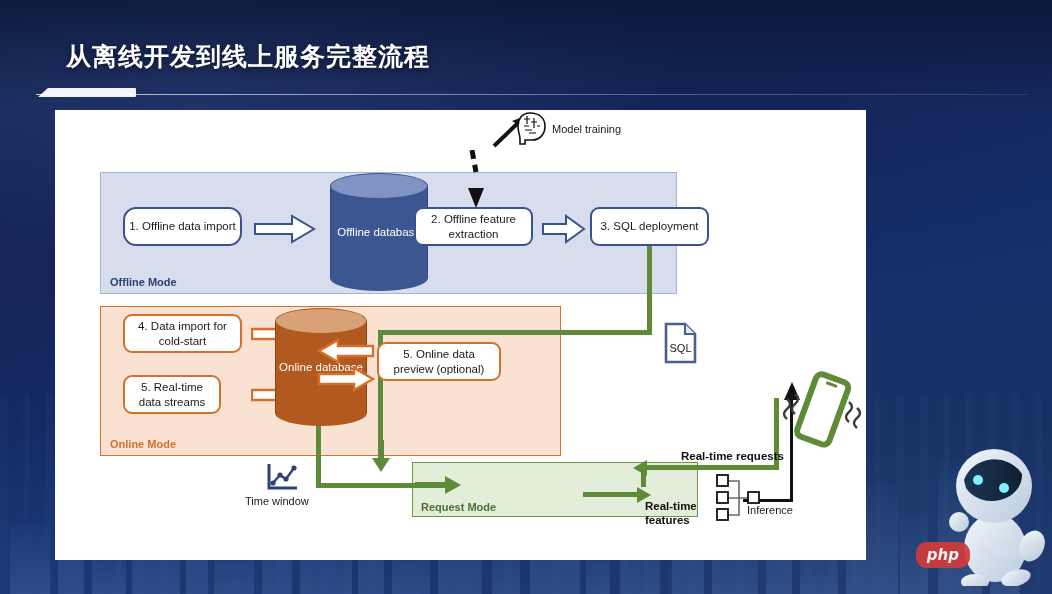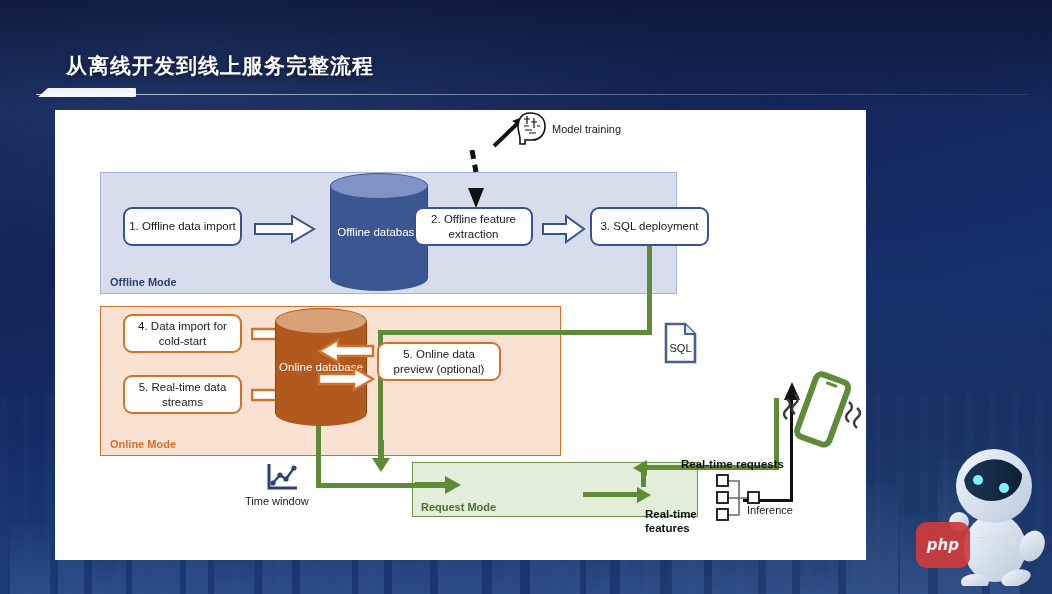--- a/index.html
+++ b/index.html
@@ -37,25 +37,25 @@
     position: absolute; bottom: 0; display:block;
     background: linear-gradient(to top, rgba(120,165,225,.45), rgba(90,130,195,.08));
   }
   #glow-top {
     position:absolute; left:0; top:0; width:100%; height:110px;
     background: linear-gradient(to bottom, rgba(10,20,50,.75), rgba(10,20,50,0));
   }
 
   
   #page-title {
-    position: absolute; left: 66px; top: 52px;
+    position: absolute; left: 66px; top: 40px;
     color: #ffffff;
     font-family: Liberation Sans, sans-serif;
     font-weight: 700;
-    font-size: 21px;
+    font-size: 25px;
     letter-spacing: 1px;
     text-shadow: 0 2px 6px rgba(0,0,0,.55);
     white-space: nowrap;
   }
   #title-rule {
     position: absolute; left: 36px; top: 94px; width: 992px; height: 1px;
     background: linear-gradient(to right, rgba(255,255,255,.75), rgba(255,255,255,.30) 60%, rgba(255,255,255,.10));
   }
   #title-tab {
     position: absolute; left: 38px; top: 88px; width: 98px; height: 9px;
@@ -119,25 +119,25 @@
     display: flex; align-items: center; justify-content: center;
     text-align: center;
     font-size: 11.5px; line-height: 1.25;
     color: #1a1a1a;
     padding: 2px 4px;
   }
   .step.blue { border: 2px solid #39538f; }
   .step.orange { border: 2px solid #d5702a; }
   .step.green { border: 2px solid #5f8a37; }
 
-  #step1 { left: 68px; top: 97px;  width: 119px; height: 39px; }
+  #step1 { left: 68px; top: 97px;  width: 119px; height: 39px; border-radius: 13px; }
   #step2 { left: 359px; top: 97px; width: 119px; height: 39px; }
   #step3 { left: 535px; top: 97px; width: 119px; height: 39px; }
   #step4 { left: 68px; top: 204px; width: 119px; height: 39px; }
-  #step5 { left: 68px; top: 265px; width: 119px; height: 39px; }
+  #step5 { left: 68px; top: 265px; width: 98px; height: 39px; }
   #step6 { left: 322px; top: 232px; width: 124px; height: 39px; }
   #step7 { left: 404px; top: 361px; width: 124px; height: 39px; }
 
   
   .cylinder { position: absolute; }
   .cyl-body {
     position: absolute; left: 0; right: 0; top: 13px; bottom: 13px;
   }
   .cyl-top, .cyl-bottom {
     position: absolute; left: 0; right: 0; height: 26px; border-radius: 50%;
@@ -161,21 +161,21 @@
 
   
   .block-arrow { position: absolute; }
 
   
   .line { position: absolute; background: #5f8a37; }
   .line.black { background: #111; }
 
   
   .icon-label { position: absolute; font-size: 11px; color: #1a1a1a; }
-  .bold-label { position: absolute; font-size: 11.5px; font-weight: 700; color: #111; line-height: 1.2; margin-top: 8px; }
+  .bold-label { position: absolute; font-size: 11.5px; font-weight: 700; color: #111; line-height: 1.2; }
 
   
   #sql-file {
     position: absolute; left: 609px; top: 212px; width: 33px; height: 42px;
   }
   #sql-file svg { display:block; }
 
   
   #openmldb-logo {
     position: absolute; left: 10px; bottom: 6px;
@@ -190,21 +190,21 @@
   #robot svg { display:block; }
 
   
   #watermark {
     position: absolute; right: 34px; bottom: 26px;
     display: flex; align-items: center; gap: 6px;
     opacity: .92;
   }
   #watermark .wm-php {
     background: #cf3b3b; color: #fff; font-weight: 700; font-style: italic;
-    font-size: 15px; padding: 14px 11px; border-radius: 11px;
+    font-size: 15px; padding: 4px 11px; border-radius: 11px;
     font-family: "DejaVu Sans","Liberation Sans",sans-serif;
     margin-top: 8px;
   }
   #watermark .wm-cn {
     color: #d8dde8; font-size: 13px; letter-spacing: 1px;
   }
 </style>
 </head>
 <body>
 

